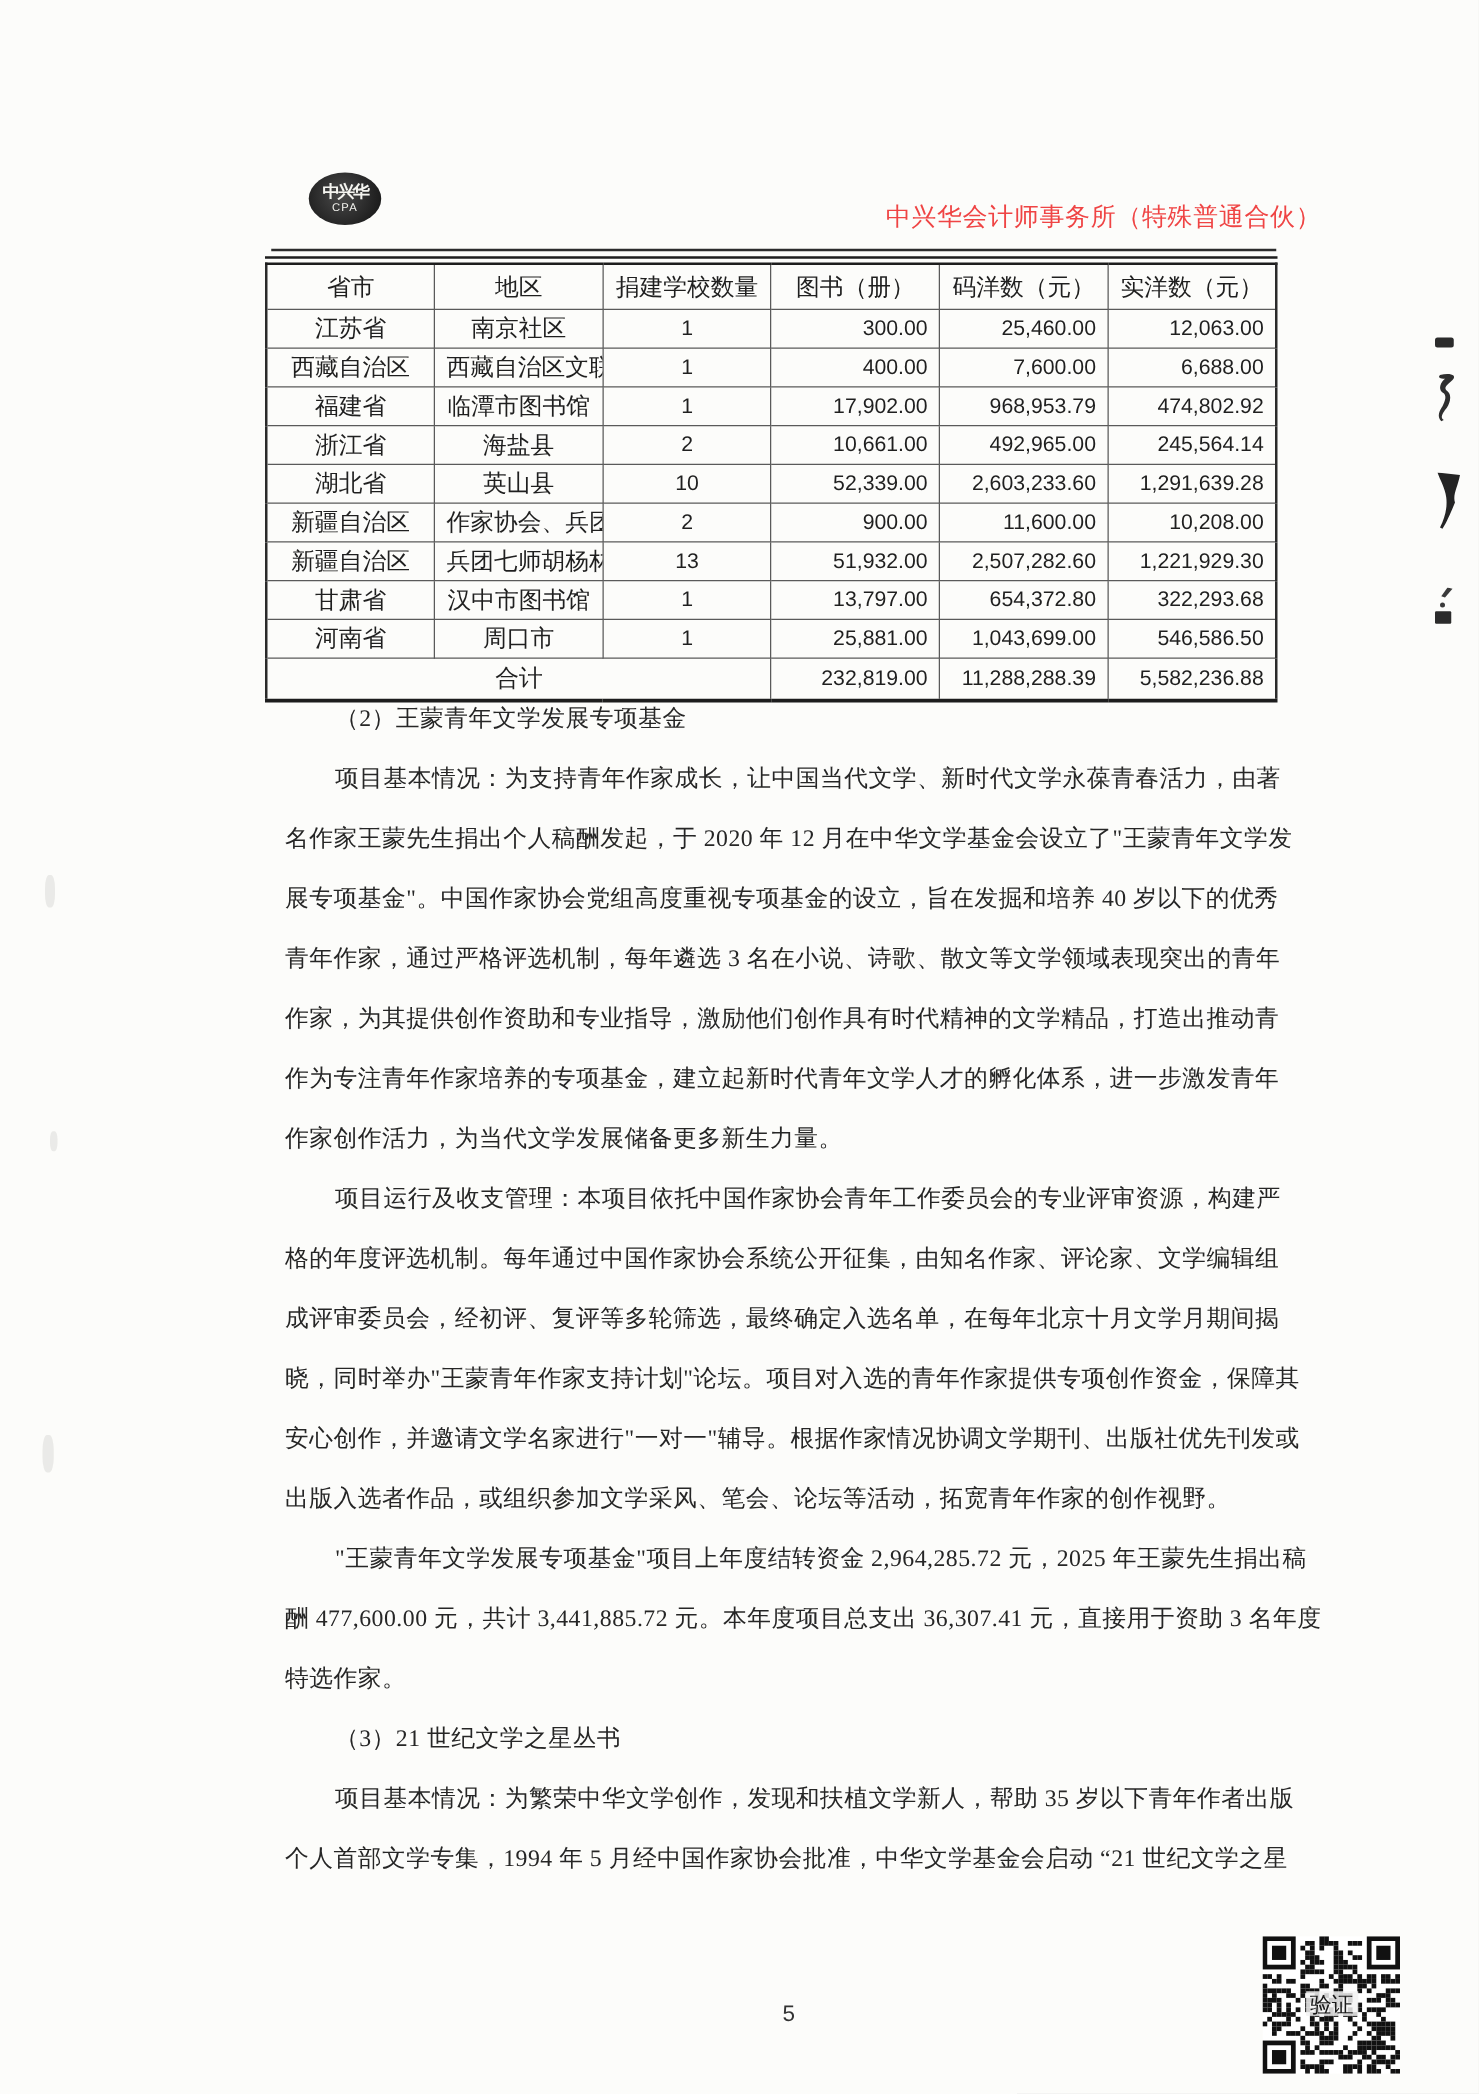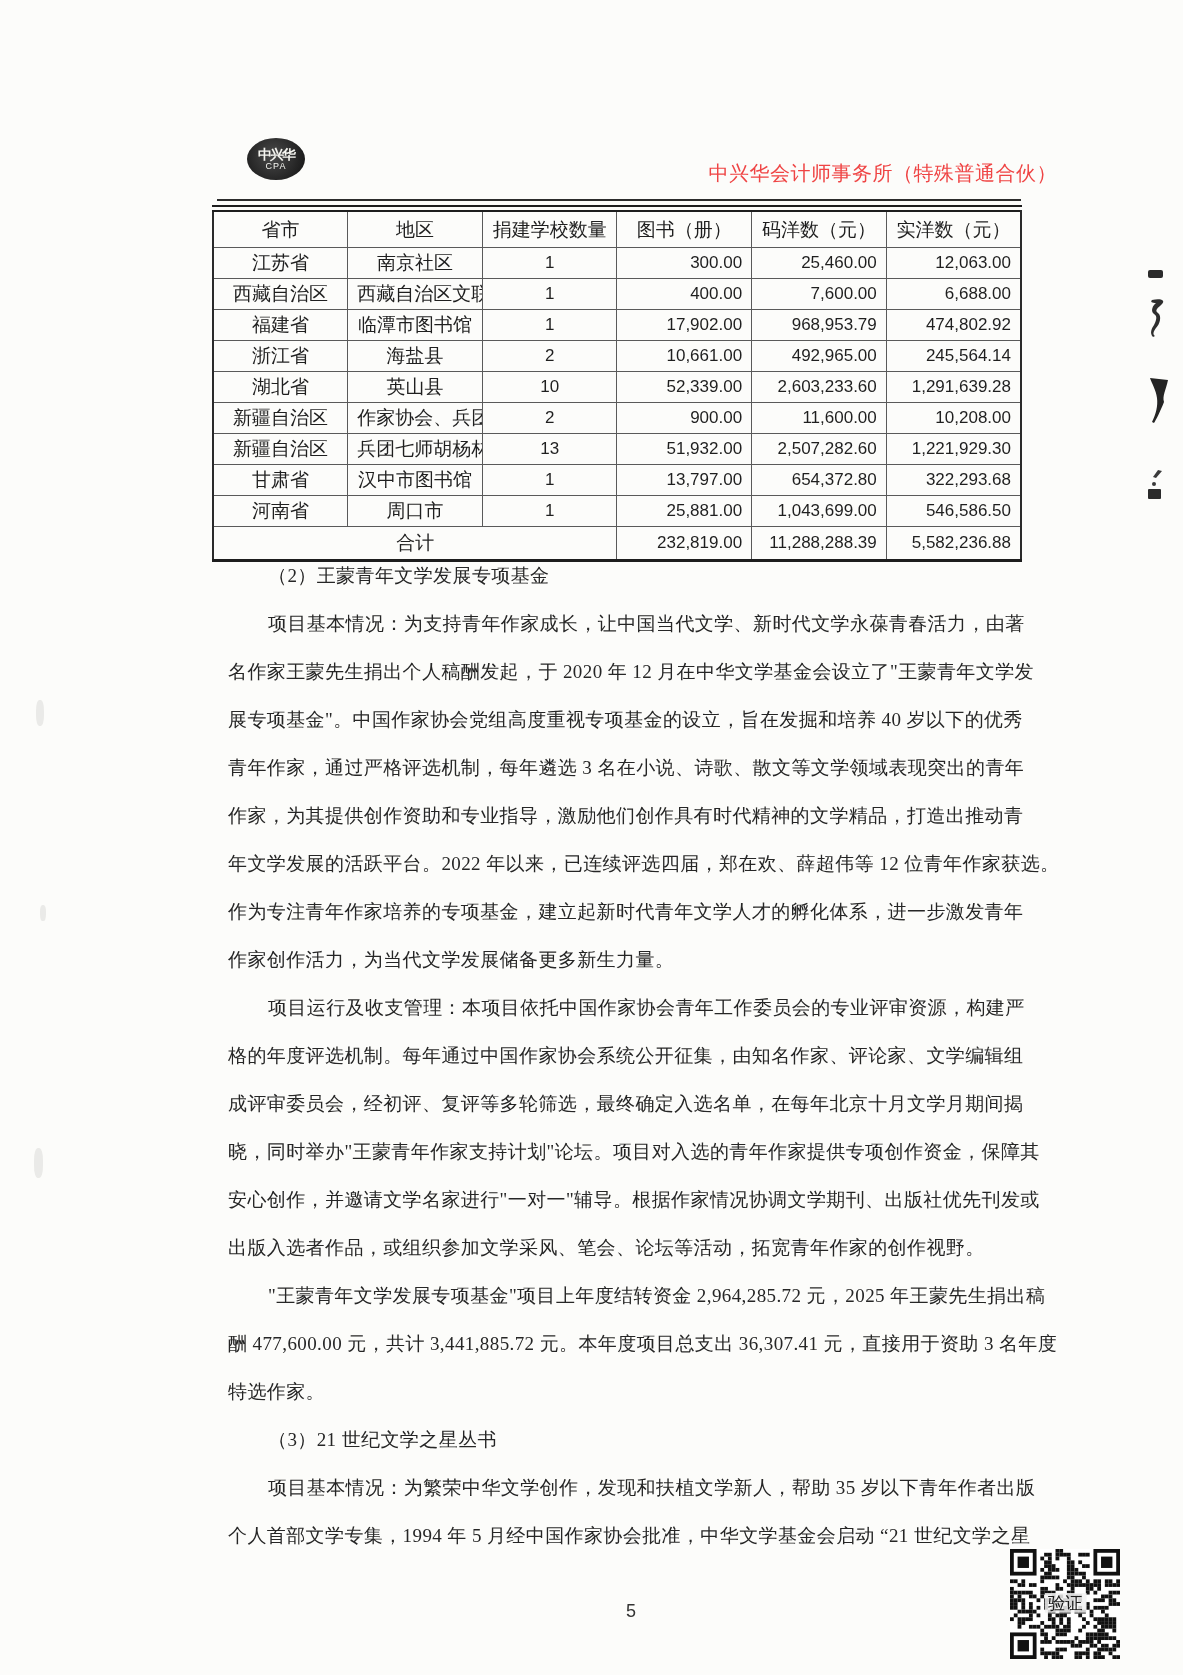--- a/index.html
+++ b/index.html
@@ -192,21 +192,20 @@
   <div class="body-text" id="body-sections">
       <div>
         <div class="tline indent">（2）王蒙青年文学发展专项基金</div>
       </div>
       <div>
         <div class="tline indent">项目基本情况：为支持青年作家成长，让中国当代文学、新时代文学永葆青春活力，由著</div>
         <div class="tline">名作家王蒙先生捐出个人稿酬发起，于 2020 年 12 月在中华文学基金会设立了"王蒙青年文学发</div>
         <div class="tline">展专项基金"。中国作家协会党组高度重视专项基金的设立，旨在发掘和培养 40 岁以下的优秀</div>
         <div class="tline">青年作家，通过严格评选机制，每年遴选 3 名在小说、诗歌、散文等文学领域表现突出的青年</div>
         <div class="tline">作家，为其提供创作资助和专业指导，激励他们创作具有时代精神的文学精品，打造出推动青</div>
-        <div class="tline">年文学发展的活跃平台。2022 年以来，已连续评选四届，郑在欢、薛超伟等 12 位青年作家获选。</div>
         <div class="tline">作为专注青年作家培养的专项基金，建立起新时代青年文学人才的孵化体系，进一步激发青年</div>
         <div class="tline">作家创作活力，为当代文学发展储备更多新生力量。</div>
       </div>
       <div>
         <div class="tline indent">项目运行及收支管理：本项目依托中国作家协会青年工作委员会的专业评审资源，构建严</div>
         <div class="tline">格的年度评选机制。每年通过中国作家协会系统公开征集，由知名作家、评论家、文学编辑组</div>
         <div class="tline">成评审委员会，经初评、复评等多轮筛选，最终确定入选名单，在每年北京十月文学月期间揭</div>
         <div class="tline">晓，同时举办"王蒙青年作家支持计划"论坛。项目对入选的青年作家提供专项创作资金，保障其</div>
         <div class="tline">安心创作，并邀请文学名家进行"一对一"辅导。根据作家情况协调文学期刊、出版社优先刊发或</div>
         <div class="tline">出版入选者作品，或组织参加文学采风、笔会、论坛等活动，拓宽青年作家的创作视野。</div>

